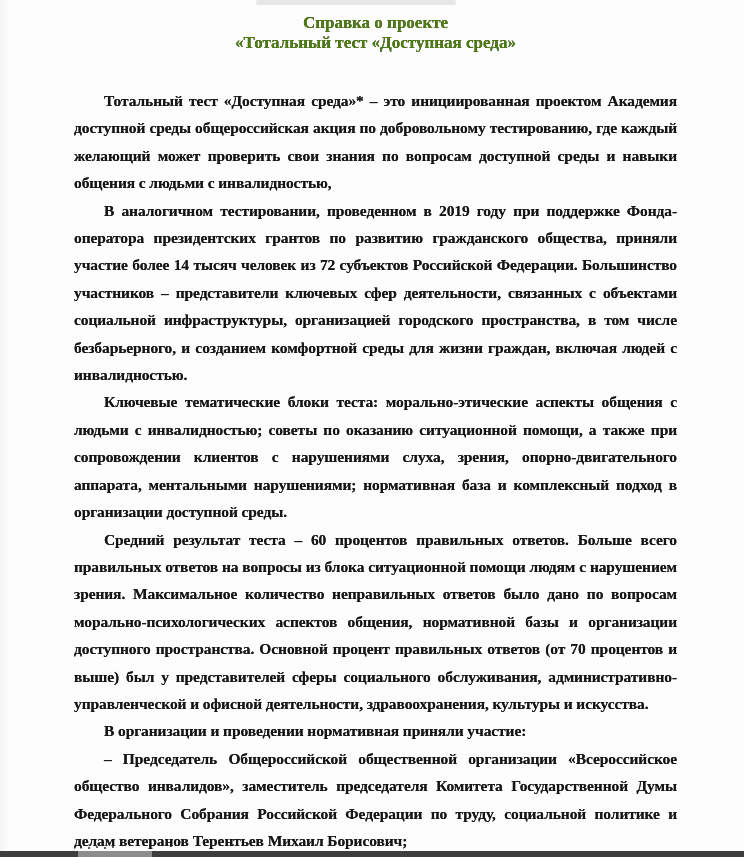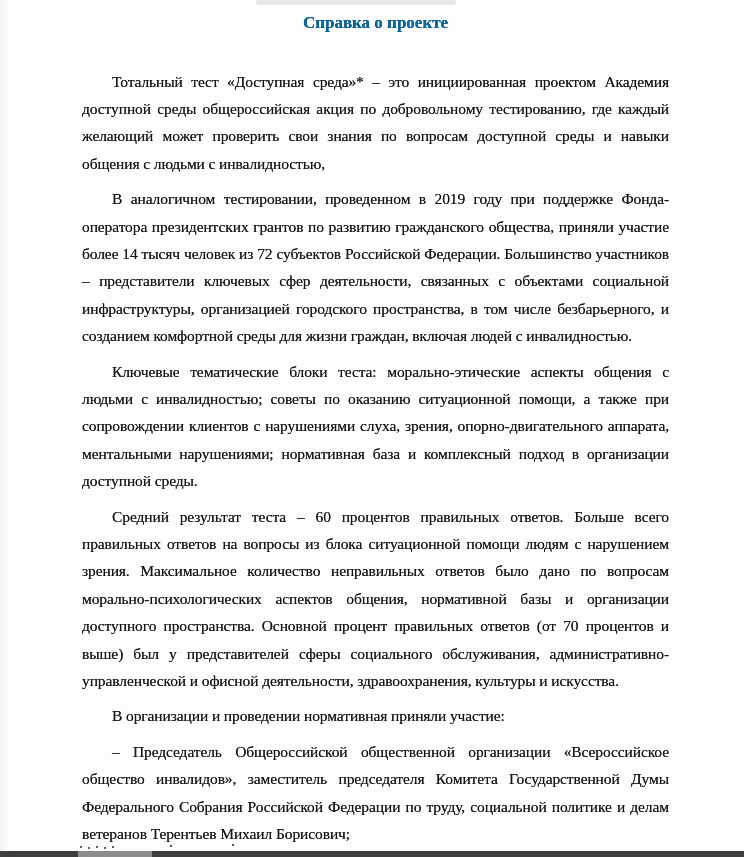--- a/index.html
+++ b/index.html
@@ -65,47 +65,49 @@
     top: 13px;
     width: 603px;
     color: #1c1c1c;
   }
 
   .title {
     text-align: center;
     font-weight: bold;
     font-size: 17px;
     line-height: 19.5px;
-    color: #0369a1;
+    color: #4d7c0f;
     text-shadow: 0 0 0.6px rgba(10,10,10,0.85);
   }
 
   .body-text {
     margin-top: 35px;
     font-size: 15.5px;
     line-height: 27.4px;
     text-align: justify;
     letter-spacing: -0.1px;
     color: #161616;
     text-shadow: 0 0 0.55px rgba(25,25,25,0.8);
   }
   .body-text p {
-    margin: 8px;
+    margin: 0;
     text-indent: 30px;
+    font-weight: bold;
   }
 </style>
 </head>
 <body>
 
 <div class="left-edge-noise"></div>
 <div class="top-strip"></div>
 
 <div class="doc">
   <div class="title">
     <div>Справка о проекте</div>
+    <div>«Тотальный тест «Доступная среда»</div>
   </div>
 
   <div class="body-text">
     <p>Тотальный тест «Доступная среда»* – это инициированная проектом Академия доступной среды общероссийская акция по добровольному тестированию, где каждый желающий может проверить свои знания по вопросам доступной среды и навыки общения с людьми с инвалидностью,</p>
     <p>В аналогичном тестировании, проведенном в 2019 году при поддержке Фонда-оператора президентских грантов по развитию гражданского общества, приняли участие более 14 тысяч человек из 72 субъектов Российской Федерации. Большинство участников – представители ключевых сфер деятельности, связанных с объектами социальной инфраструктуры, организацией городского пространства, в том числе безбарьерного, и созданием комфортной среды для жизни граждан, включая людей с инвалидностью.</p>
     <p>Ключевые тематические блоки теста: морально-этические аспекты общения с людьми с инвалидностью; советы по оказанию ситуационной помощи, а также при сопровождении клиентов с нарушениями слуха, зрения, опорно-двигательного аппарата, ментальными нарушениями; нормативная база и комплексный подход в организации доступной среды.</p>
     <p>Средний результат теста – 60 процентов правильных ответов. Больше всего правильных ответов на вопросы из блока ситуационной помощи людям с нарушением зрения. Максимальное количество неправильных ответов было дано по вопросам морально-психологических аспектов общения, нормативной базы и организации доступного пространства. Основной процент правильных ответов (от 70 процентов и выше) был у представителей сферы социального обслуживания, административно-управленческой и офисной деятельности, здравоохранения, культуры и искусства.</p>
     <p>В организации и проведении нормативная приняли участие:</p>
     <p>– Председатель Общероссийской общественной организации «Всероссийское общество инвалидов», заместитель председателя Комитета Государственной Думы Федерального Собрания Российской Федерации по труду, социальной политике и делам ветеранов Терентьев Михаил Борисович;</p>
   </div>

